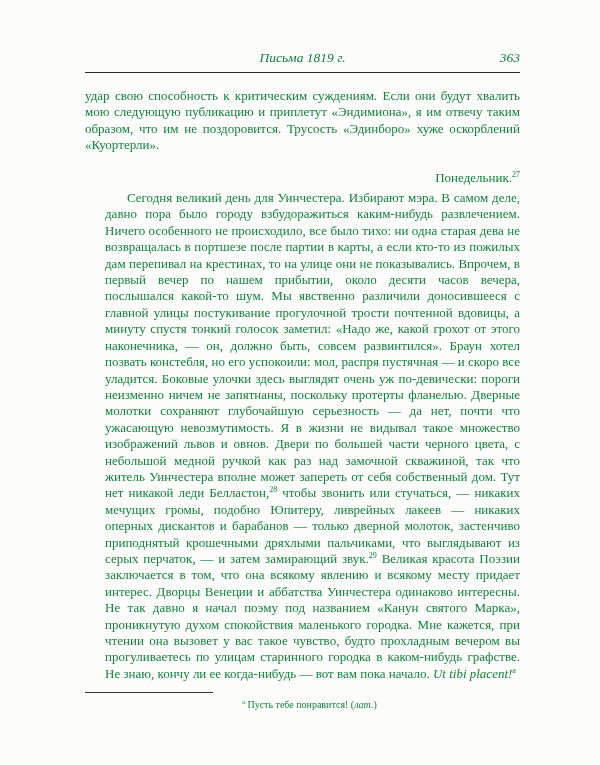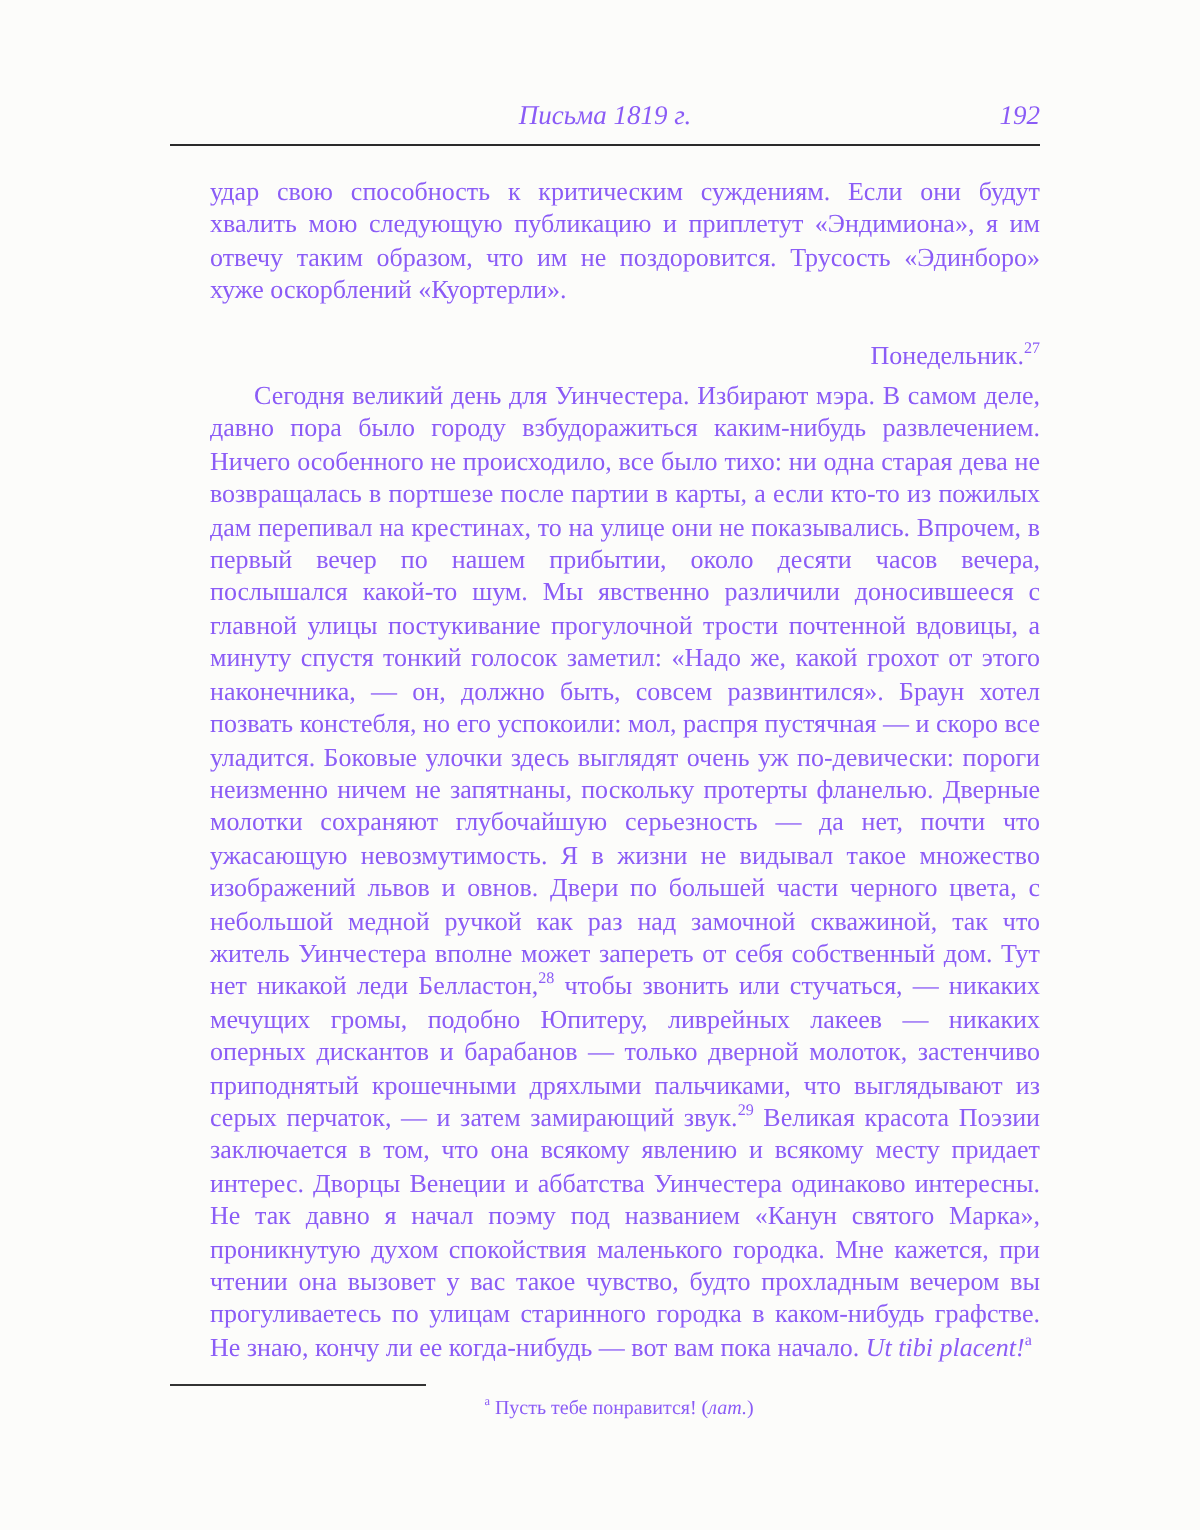--- a/index.html
+++ b/index.html
@@ -6,21 +6,21 @@
   html, body {
     background: #ffffff;
     font-family: "Liberation Serif", "DejaVu Serif", serif;
   }
   .page {
     position: relative;
     width: 600px;
     height: 765px;
     margin: 0 auto;
     background: #fcfcfa;
-    color: #8b5cf6;
+    color: #15803d;
     padding: 50px 80px 0 85px;
     overflow: hidden;
   }
   .page-header {
     position: relative;
     font-style: italic;
     font-size: 13.5px;
     text-align: center;
     height: 17px;
   }
@@ -34,21 +34,21 @@
     border: 0;
     border-top: 1.5px solid #2a2a2a;
     margin-top: 5px;
   }
   .page-body {
     font-size: 13px;
     line-height: 16.4px;
     text-align: justify;
   }
   .para { margin: 0; }
-  .para.first { margin-top: 15px; margin-left: 20px; }
+  .para.first { margin-top: 15px; }
   .indent { text-indent: 22px; margin-left: 20px; }
   .dateline {
     text-align: right;
     margin: 16px 0 4px 0;
   }
   sup {
     font-size: 0.62em;
     line-height: 0;
     vertical-align: super;
     letter-spacing: 0;
@@ -68,21 +68,21 @@
     text-align: center;
   }
 </style>
 </head>
 <body>
 
 <div class="page">
 
   <header class="page-header">
     <span class="header-title">Письма 1819 г.</span>
-    <span class="page-number">192</span>
+    <span class="page-number">363</span>
   </header>
 
   <hr class="header-rule">
 
   <main class="page-body">
 
     <p class="para first">удар свою способность к критическим суждениям. Если они будут хвалить мою следующую публикацию и приплетут «Эндимиона», я им отвечу таким образом, что им не поздоровится. Трусость «Эдинборо» хуже оскорблений «Куортерли».</p>
 
     <p class="dateline"><span>Понедельник.</span><sup>27</sup></p>
 

